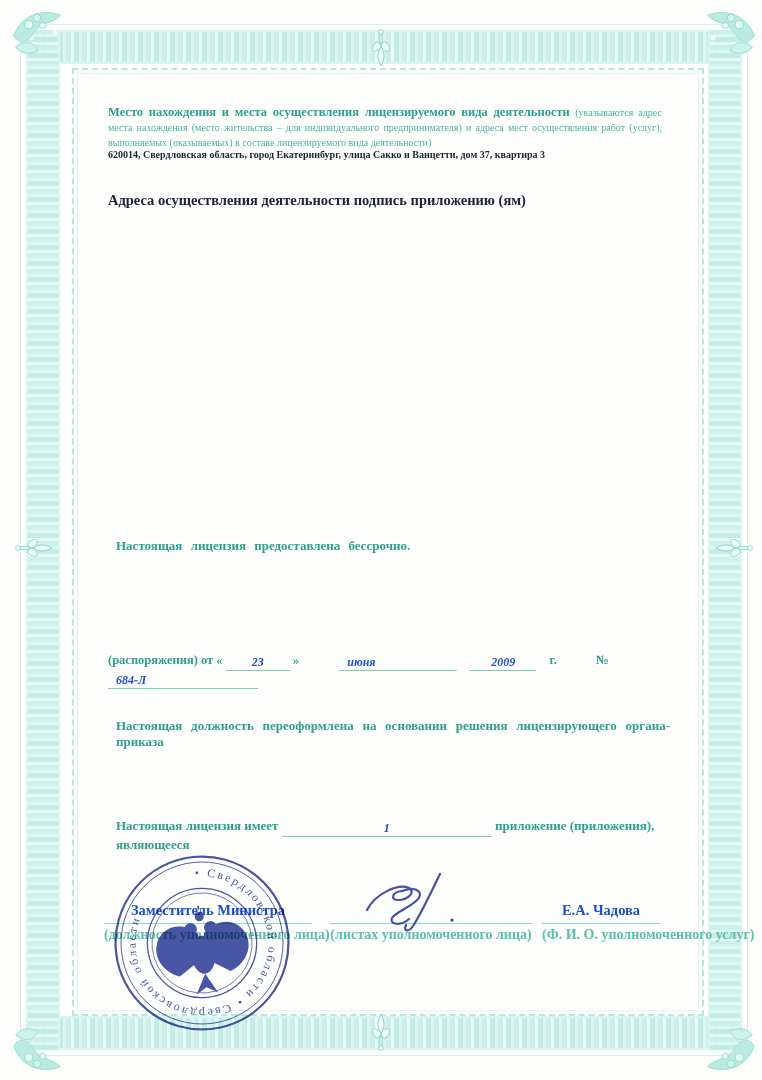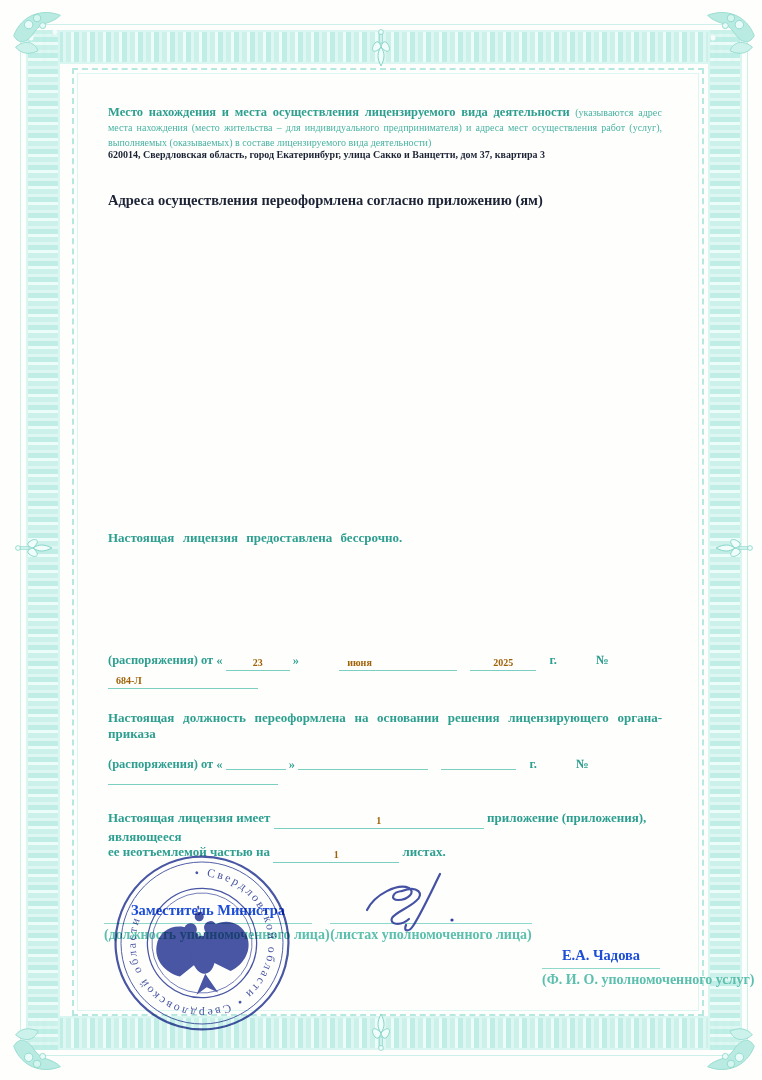--- a/index.html
+++ b/index.html
@@ -31,26 +31,26 @@
   .lace.right{right:20px;top:30px;bottom:30px;width:30px;}
   .frame-inner{position:absolute;left:72px;right:58px;top:68px;bottom:64px;border:2px dashed #b6e8e0;pointer-events:none;}
   .frame-inner2{position:absolute;left:77px;right:63px;top:73px;bottom:69px;border:1px solid #dcf7f3;pointer-events:none;}
   .orn{position:absolute;pointer-events:none;}
   .abs{position:absolute;left:108px;width:554px;}
   .loc-head{top:104px;font-size:11px;line-height:1.3;text-align:justify;margin:0;}
   .loc-label{font-weight:bold;font-size:12.5px;color:#2d9f90;}
   .loc-note{font-size:10px;color:#49b3a3;}
   .address{top:148px;margin:0;font-weight:bold;font-size:10px;line-height:1.45;color:#1c2335;}
   .address2{top:192px;margin:0;font-weight:bold;font-size:14.5px;color:#1c2335;}
-  .formline{margin:0;font-size:13px;color:#2d9f90;font-weight:bold;}
+  .formline{margin:8px;font-size:13px;color:#2d9f90;font-weight:bold;}
   .justify{text-align:justify;text-align-last:justify;}
   .ws{word-spacing:5px;}
   .row2{font-size:12.5px;color:#2d9f90;font-weight:bold;}
   .u{display:inline-block;border-bottom:1.3px solid #7bcfc1;text-align:center;
-     font-weight:bold;color:#a16207;font-size:10px;line-height:15px;vertical-align:-2px;}
+     font-weight:bold;color:#1d4ed8;font-size:12px;line-height:15px;vertical-align:-2px;font-style:italic;}
   .u.left{text-align:left;padding-left:8px;}
   .w64{width:64px;} .w110{width:110px;margin-left:37px;} .w66{width:66px;} .w142{width:142px;}
   .w60{width:60px;} .w130{width:130px;} .w75{width:75px;} .w170{width:170px;}
   .w210{width:210px;} .w126{width:126px;}
   .gap-no{margin-left:36px;}
   .small-gap{margin-left:10px;}
   
   .sig-col{position:absolute;text-align:center;}
   .sig-name{font-weight:bold;font-size:14.5px;color:#1d4ed8;display:block;margin-bottom:4px;white-space:nowrap;}
   .sig-line{border-bottom:1.3px solid #8ed8cc;height:0;margin-bottom:3px;}
@@ -117,69 +117,54 @@
   <svg class="orn" style="right:16px;top:528px;width:24px;height:40px;transform:rotate(-90deg);">
       <use href="#side-fleur"></use>
     </svg>
 
   <p class="abs loc-head">
     <span class="loc-label">Место нахождения и места осуществления лицензируемого вида деятельности</span>
     <span class="loc-note">(указываются адрес места нахождения (место жительства – для индивидуального предпринимателя) и адреса мест осуществления работ (услуг), выполняемых (оказываемых) в составе лицензируемого вида деятельности)</span>
   </p>
 
   <p class="abs address">620014, Свердловская область, город Екатеринбург, улица Сакко и Ванцетти, дом 37, квартира 3</p>
-  <p class="abs address2">Адреса осуществления переоформлена согласно приложению (ям)</p>
+  <p class="abs address2">Адреса осуществления деятельности подпись приложению (ям)</p>
 
   <p class="abs formline ws" style="top:530px;">Настоящая лицензия предоставлена бессрочно.</p>
 
   <p class="abs row2" style="top:640px;">
     <span>(распоряжения)  от «</span>
     <span class="u w64">23</span>
     <span>»</span>
     <span class="u left w110">июня</span>
-    <span class="u w66 small-gap">2025</span>
+    <span class="u w66 small-gap">2009</span>
     <span class="small-gap">г.</span>
     <span class="gap-no">№</span>
     <span class="u left w142">684-Л</span>
   </p>
 
   <p class="abs formline justify" style="top:710px;">Настоящая должность переоформлена на основании решения лицензирующего органа-приказа</p>
-  <p class="abs row2" style="top:744px;">
-    <span>(распоряжения)  от «</span>
-    <span class="u w60"></span>
-    <span>»</span>
-    <span class="u w130"></span>
-    <span class="u w75 small-gap"></span>
-    <span class="small-gap">г.</span>
-    <span class="gap-no">№</span>
-    <span class="u w170"></span>
-  </p>
 
   <p class="abs formline" style="top:810px;">
     <span>Настоящая лицензия имеет</span>
     <span class="u w210">1</span>
     <span>приложение (приложения), являющееся</span>
-  </p>
-  <p class="abs formline" style="top:844px;">
-    <span>ее неотъемлемой частью на</span>
-    <span class="u w126">1</span>
-    <span>листах.</span>
   </p>
 
   <div class="sig-col" style="left:104px;top:902px;width:208px;">
     <span class="sig-name">Заместитель Министра</span>
     <div class="sig-line"></div>
     <div class="sig-cap">(должность уполномоченного лица)</div>
   </div>
   <div class="sig-col" style="left:330px;top:902px;width:202px;">
     <span class="sig-name">&nbsp;</span>
     <div class="sig-line"></div>
     <div class="sig-cap">(листах уполномоченного лица)</div>
   </div>
-  <div class="sig-col" style="left:542px;top:902px;width:118px;margin-top:45px;">
+  <div class="sig-col" style="left:542px;top:902px;width:118px;">
     <span class="sig-name">Е.А. Чадова</span>
     <div class="sig-line"></div>
     <div class="sig-cap">(Ф. И. О.  уполномоченного услуг)</div>
   </div>
 
   <svg class="autograph" width="120" height="70" viewBox="0 0 120 70">
     <g fill="none" stroke="#32409b" stroke-width="2.2" stroke-linecap="round" opacity=".9">
       <path d="M15,42 C23,26 46,15 57,20 C64,24 56,32 46,32 C38,32 40,24 50,23"></path>
       <path d="M50,23 C66,17 73,26 64,33 C55,41 44,44 40,50 C37,56 48,59 57,51"></path>
       <path d="M88,6 C80,22 70,44 61,58 C57,64 51,64 54,57"></path>

